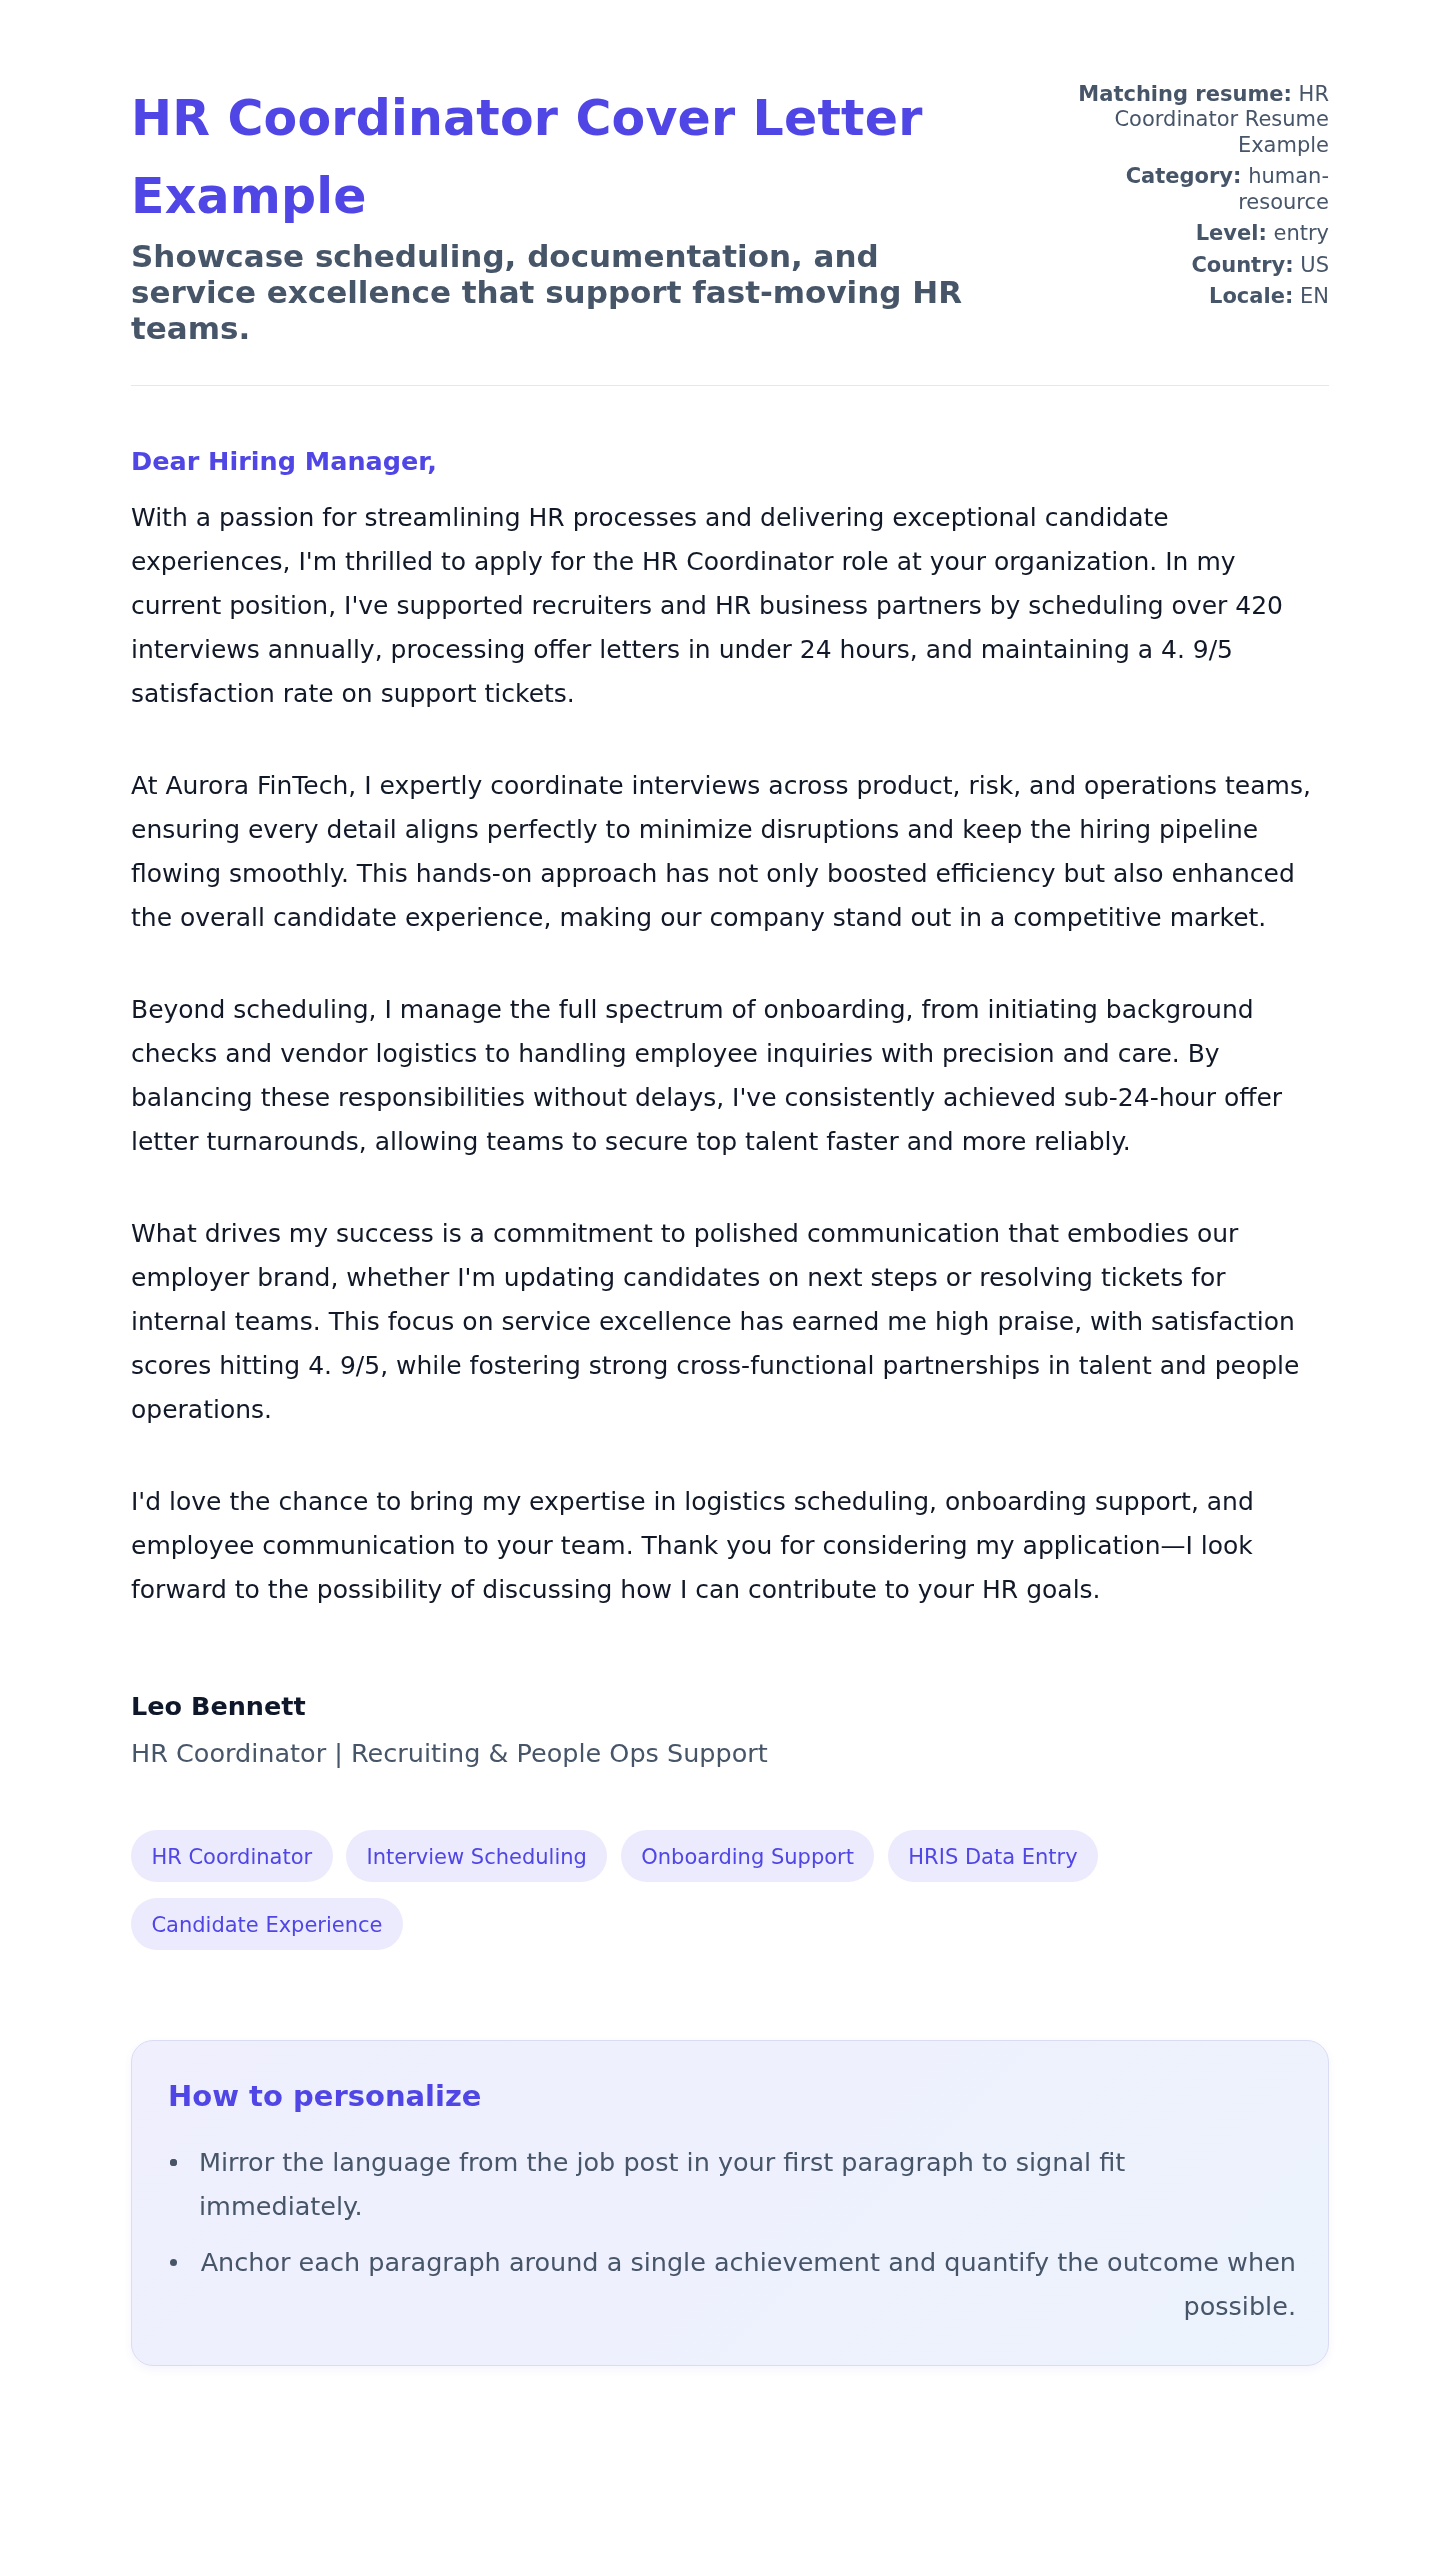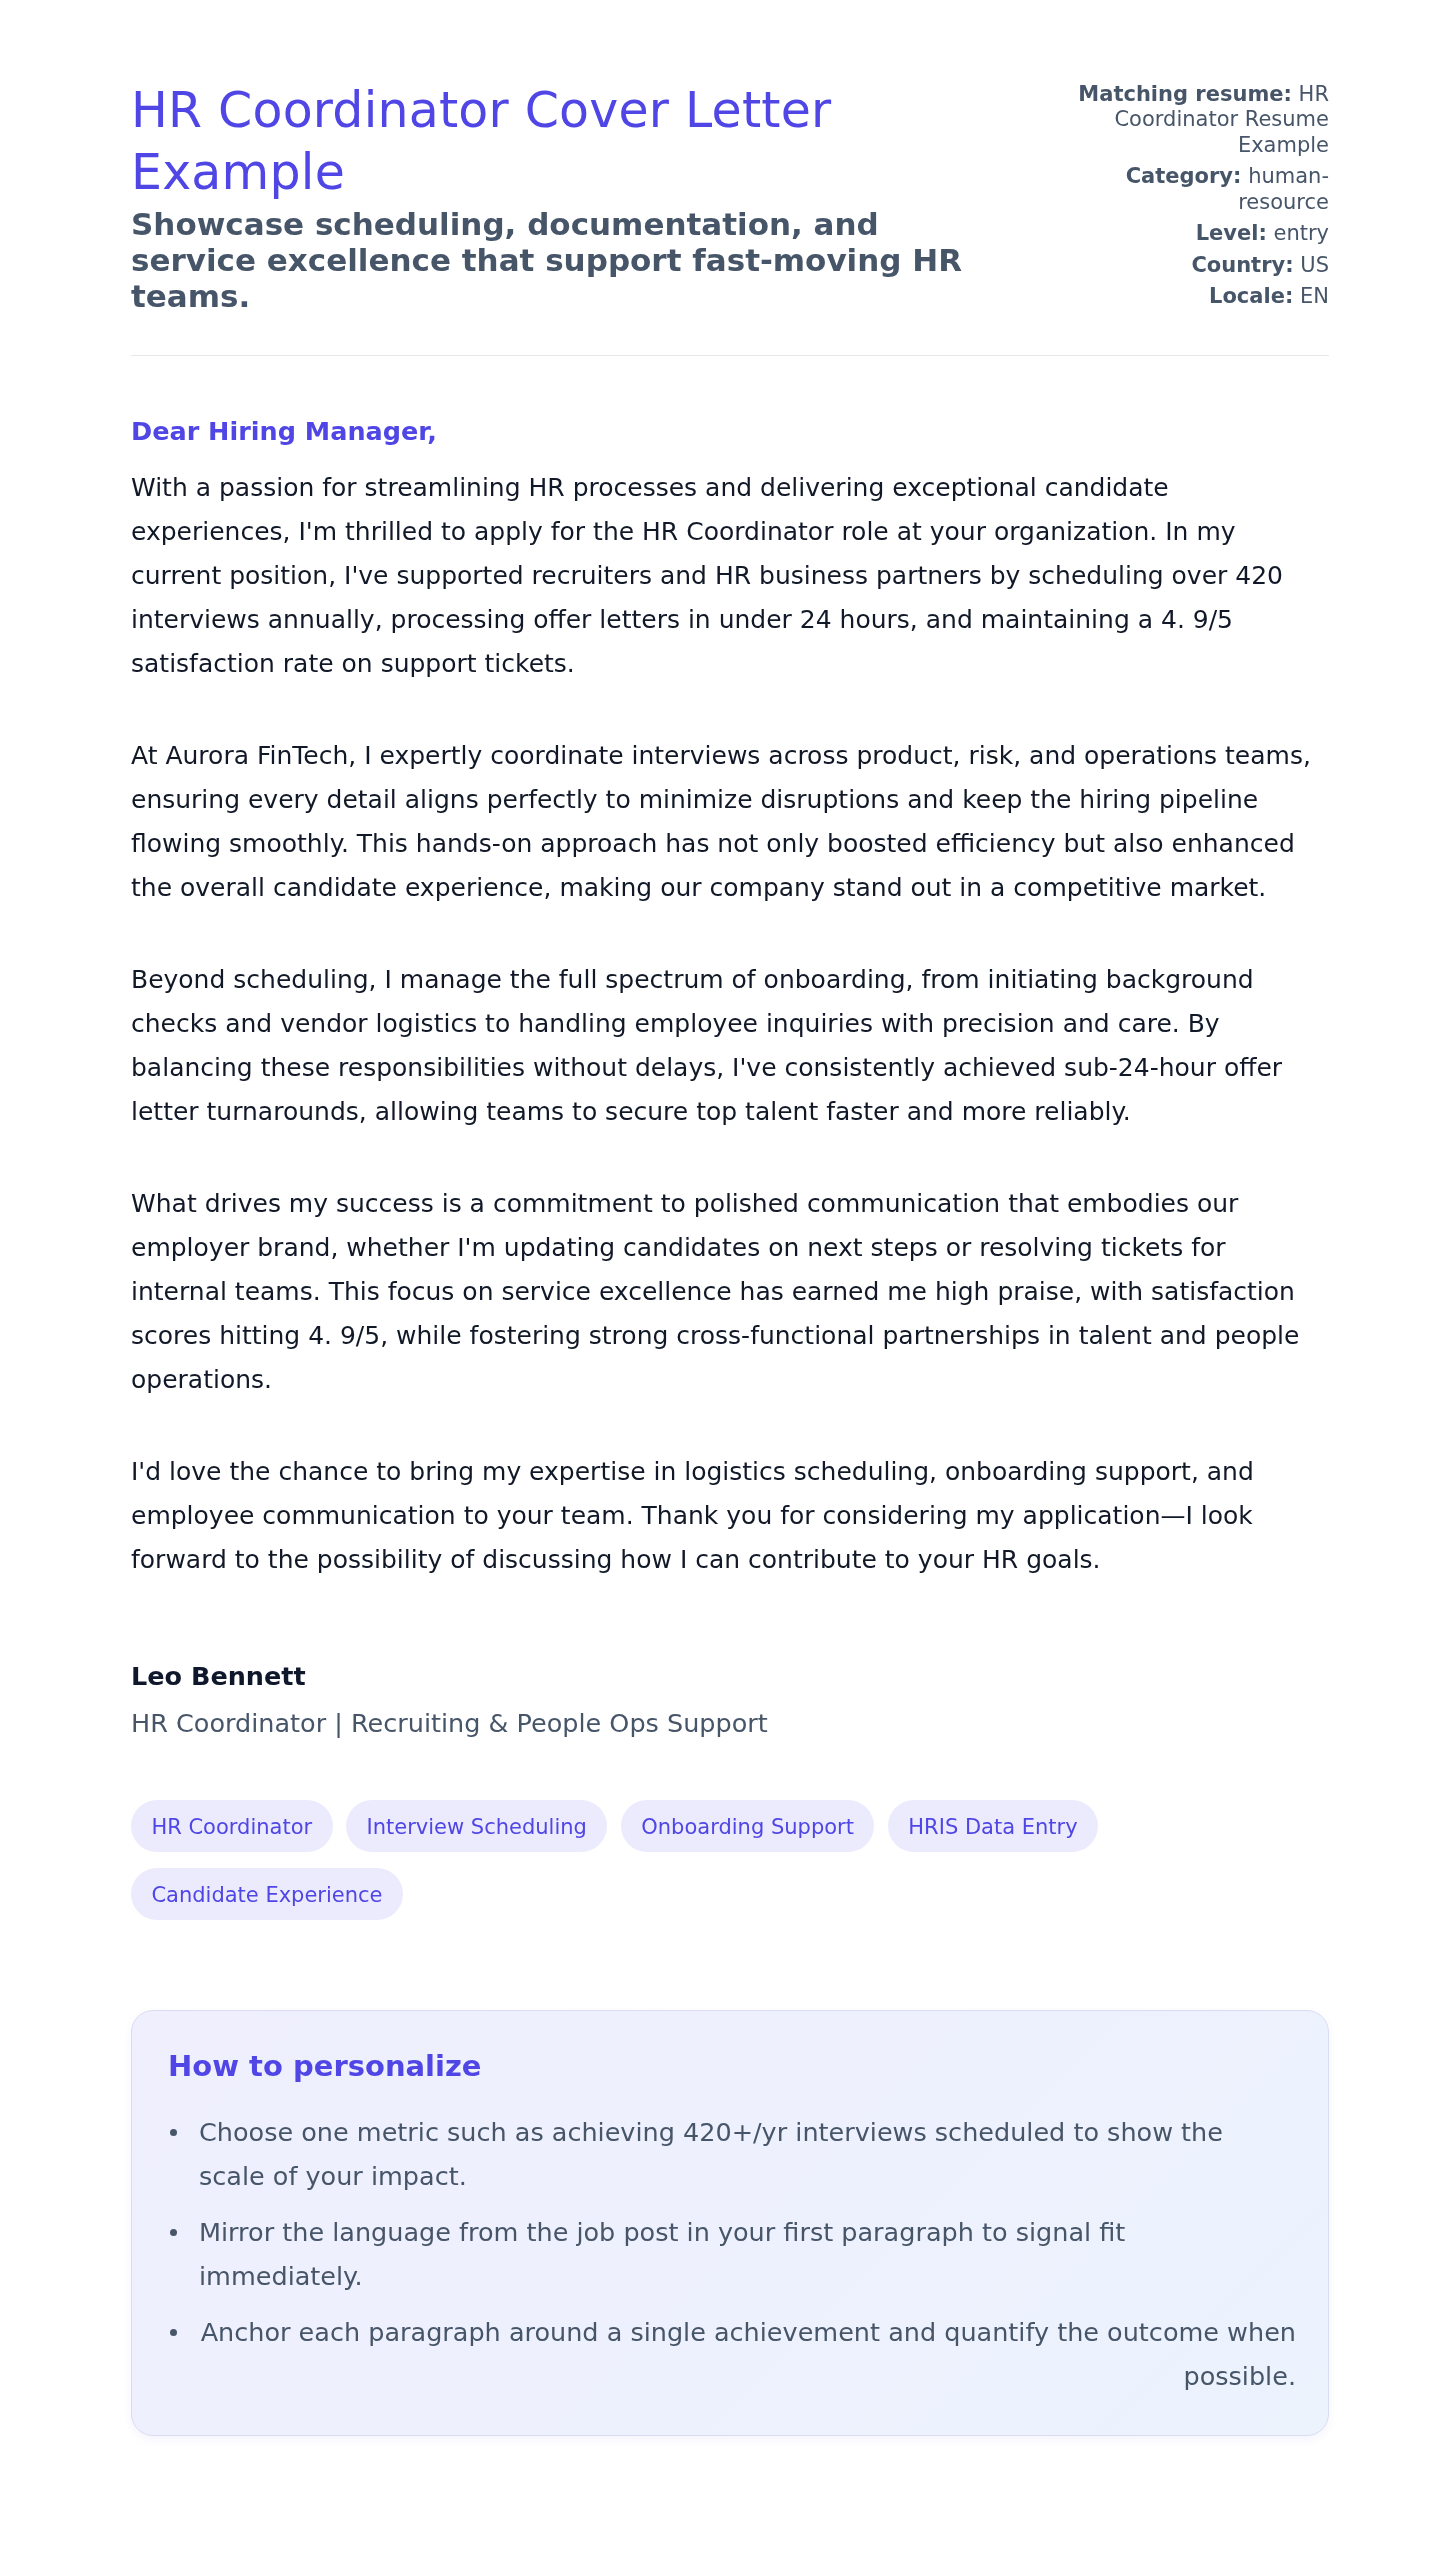--- a/index.html
+++ b/index.html
@@ -17,22 +17,22 @@
     .header {
       display: flex;
       justify-content: space-between;
       align-items: flex-start;
       padding-bottom: 39px;
       border-bottom: 1.7px solid #e5e7eb;
     }
     .header-left { width: 868px; }
     .title {
       font-size: 49px;
-      font-weight: 400;
-      line-height: 62px;
+      font-weight: 700;
+      line-height: 78px;
       color: #4f46e5;
       letter-spacing: 0.2px;
     }
     .subtitle {
       font-size: 31px;
       font-weight: 700;
       line-height: 36px;
       color: #475569;
       margin-top: 1.7px;
     }
@@ -182,21 +182,20 @@
     <span class="tag">Onboarding Support</span>
     <span class="tag">HRIS Data Entry</span>
     <span class="tag">Candidate Experience</span>
   </section>
 
   <aside class="tip-box">
     <h3 class="tip-title">How to personalize</h3>
     <ul class="tip-list">
       <li class="tip-item">
         <span class="bullet"></span>
-        <span>Choose one metric such as achieving 420+/yr interviews scheduled to show the scale of your impact.</span>
       </li>
       <li class="tip-item">
         <span class="bullet"></span>
         <span>Mirror the language from the job post in your first paragraph to signal fit immediately.</span>
       </li>
       <li class="tip-item">
         <span class="bullet"></span>
         <span>Anchor each paragraph around a single achievement and quantify the outcome when possible.</span>
       </li>
     </ul>

